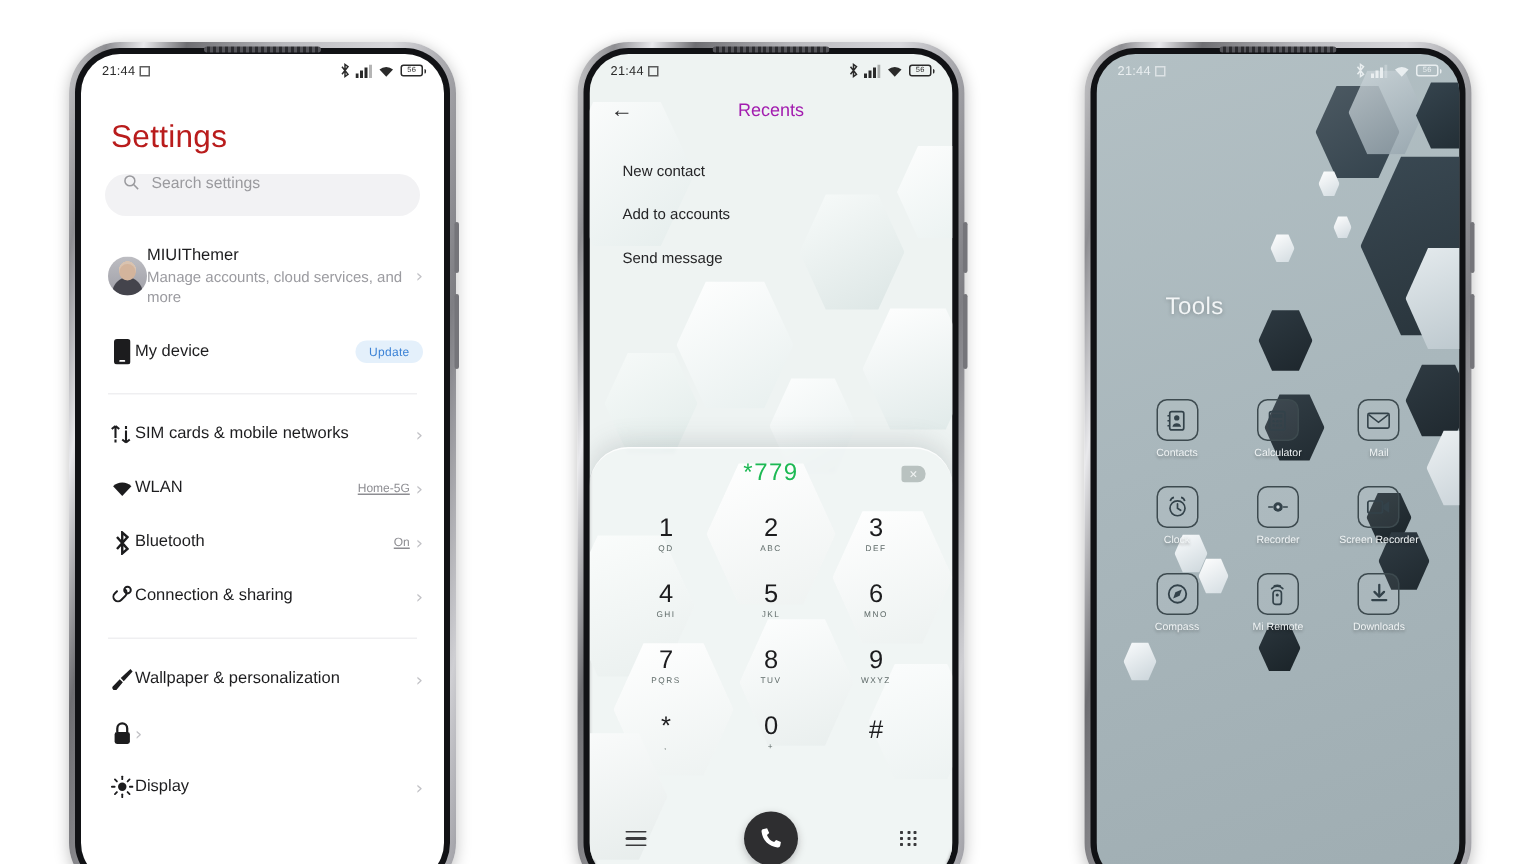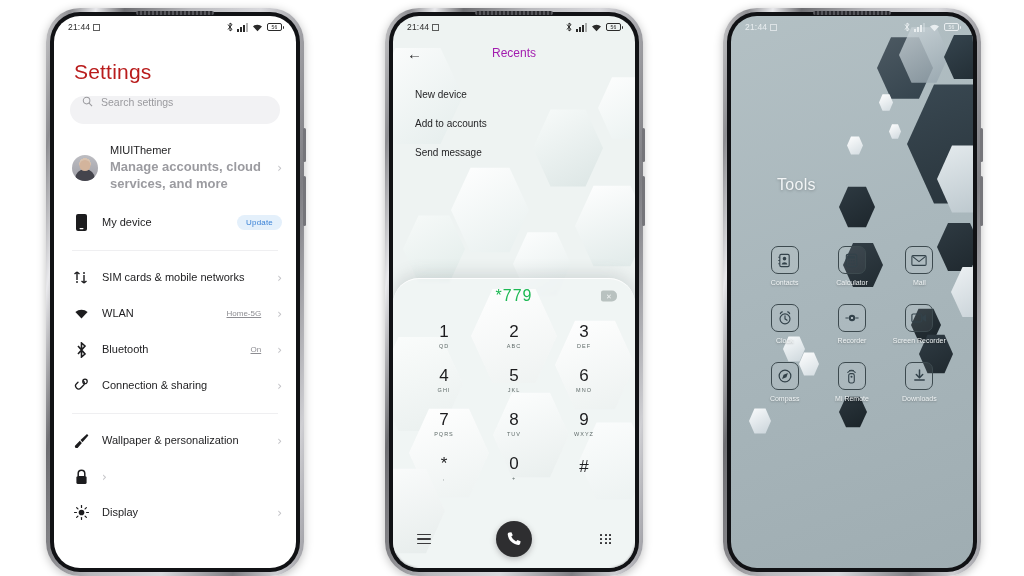--- a/index.html
+++ b/index.html
@@ -2,21 +2,21 @@
 <html><head>
 <meta charset="utf-8">
 <style>
   * { box-sizing: border-box; margin: 0; padding: 0; }
   html, body {
     width: 1024px; height: 576px;
     background: #ffffff;
     font-family: "Liberation Sans", sans-serif;
     overflow: hidden;
   }
-  .stage { position: relative; width: 1024px; height: 516px; background:#fff; }
+  .stage { position: relative; width: 1024px; height: 516px; background:#fff;margin-top:20px; }
 
   
   .phone { position: absolute; border-radius: 34px; }
   .phone .bezel {
     position: absolute; inset: 0;
     border-radius: 34px;
     background: linear-gradient(100deg,#c9c9cb 0%, #8e8e92 7%, #e9e9ec 14%, #6e6e72 22%,
                  #b8b8bc 40%, #d9d9dd 60%, #7e7e83 80%, #cfcfd3 92%, #9a9aa0 100%);
     box-shadow: 0 2px 10px rgba(0,0,0,.25);
   }
@@ -60,26 +60,26 @@
   
   .settings-screen { width:100%; height:100%; background:#ffffff; position:relative; }
   .s-title { font-size:21px; font-weight:400; color:#b91c1c; padding:22px 20px 12px 20px; letter-spacing:.2px;}
   .s-search {
     margin: 0 16px; height: 28px; border-radius: 16px; background:#f2f2f4;
     display:flex; align-items:flex-start; gap:8px; padding: 0 12px;
     font-size: 10.5px; color:#9a9a9e;
   }
   .s-list { padding-top: 12px; }
   .s-row {
-    display:flex; align-items:center; gap:12px; padding: 8px 14px 8px 18px; min-height:32px;
+    display:flex; align-items:center; padding: 8px 14px 8px 18px; min-height:32px;
   }
   .s-row .s-ico { width:18px; height:20px; display:flex; align-items:center; justify-content:center; flex:0 0 18px; color:#1c1c1e;}
   .s-row .s-txt { flex:1; min-width:0; }
   .s-row .s-label { font-size:11px; color:#1d1d1f; line-height:1.25; }
-  .s-row .s-sub { font-size:13px; color:#9b9ba0; line-height:1.3; margin-top:1px;font-weight:bold; }
+  .s-row .s-sub { font-size:10px; color:#9b9ba0; line-height:1.3; margin-top:1px; }
   .s-row .s-value { font-size:8px; color:#8d8d92; margin-right:4px;text-decoration:underline; }
   .chev { color:#c2c2c6; font-size:12px; line-height:1; font-family:"DejaVu Sans",sans-serif;}
   .avatar {
     width:26px;height:26px;border-radius:50%;flex:0 0 26px;overflow:hidden;
     background: radial-gradient(circle at 50% 34%, #d9c3b0 0 26%, transparent 27%),
                 linear-gradient(#bdbdc2,#9e9ea6);
     position:relative;
   }
   .avatar:after{
     content:"";position:absolute;left:50%;bottom:0;transform:translateX(-50%);
@@ -387,21 +387,21 @@
             </span>
           </div>
         </div>
 
         <div class="dial-header">
           <span class="back-arrow">←</span>
           <span class="dial-title">Recents</span>
         </div>
 
         <div class="dial-menu">
-          <div>New device</div>
+          <div>New contact</div>
           <div>Add to accounts</div>
           <div>Send message</div>
         </div>
 
         <div class="keypad-card">
 
           <div class="hexbg">
             <div class="hx" style="left:78px;top:8px;width:86px;height:98px;background:linear-gradient(160deg,#ffffff,#eef2f1);"></div>
             <div class="hx" style="left:-16px;top:56px;width:86px;height:98px;background:linear-gradient(160deg,#fbfdfc,#e9efee);"></div>
             <div class="hx" style="left:162px;top:40px;width:80px;height:92px;background:linear-gradient(160deg,#ffffff,#ecf1f0);"></div>

